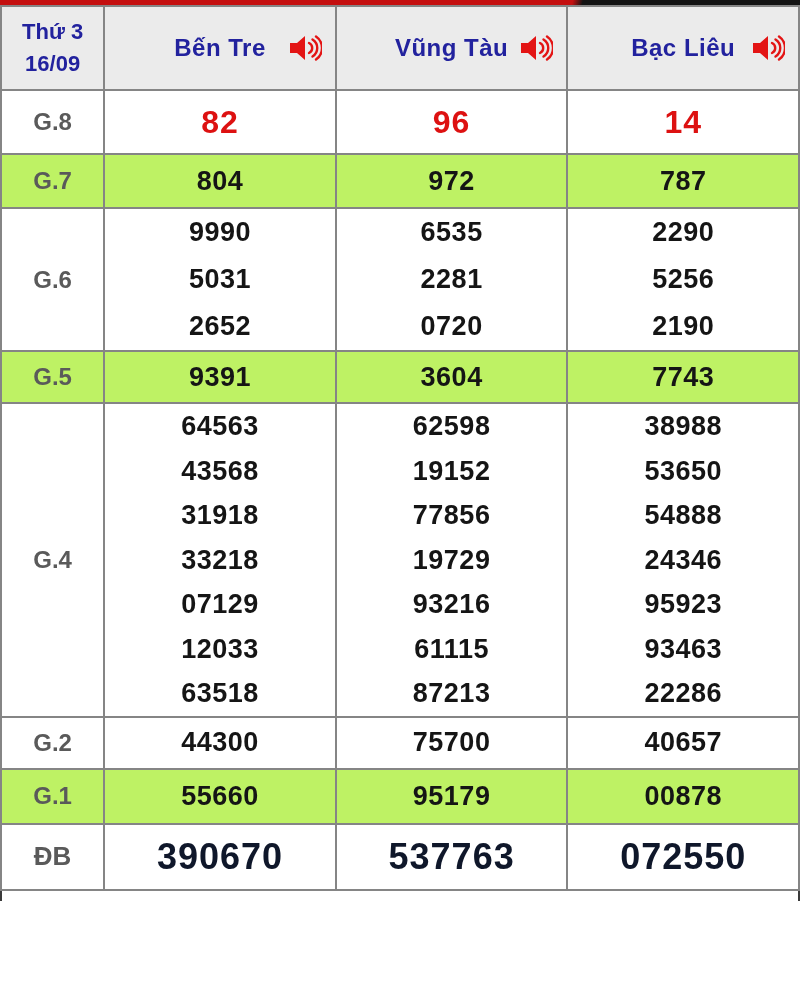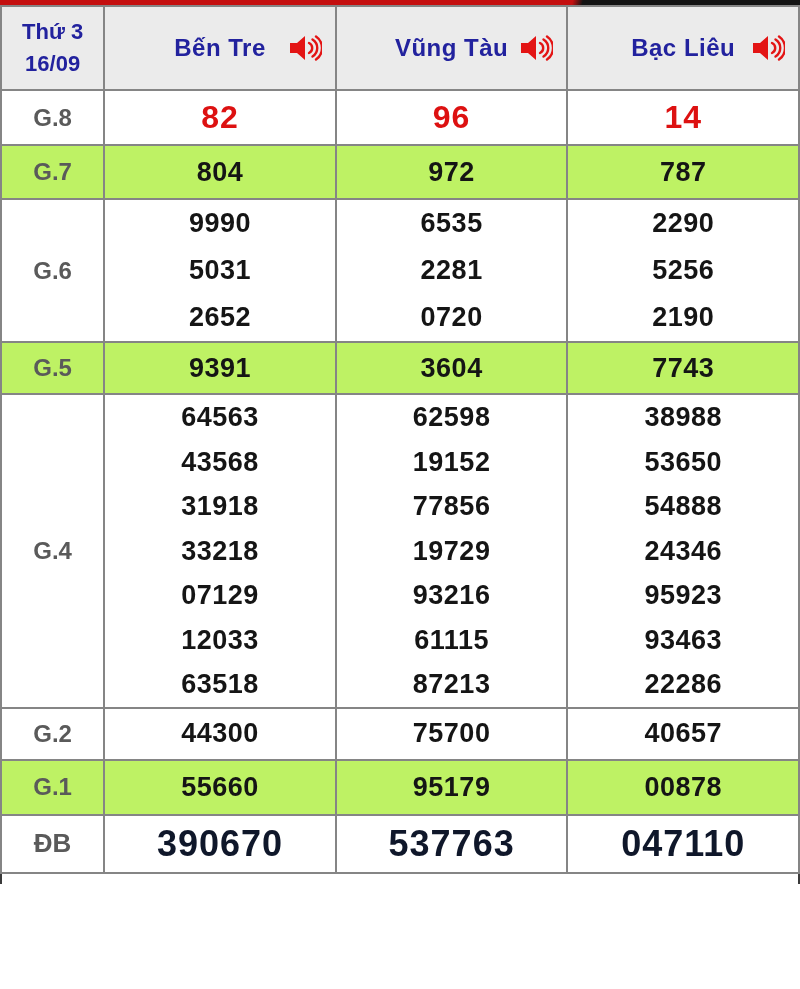--- a/index.html
+++ b/index.html
@@ -27,29 +27,29 @@
     text-align: center;
     vertical-align: middle;
     overflow: hidden;
   }
   table.results { border: 2px solid #a16207; }
   col.c-label { width: 103px; }
   col.c-prov  { width: 231px; }
 
   
   tr.r-header { height: 84px; }
-  tr.r-g8 { height: 55px; }
+  tr.r-g8 { height: 64px; }
   tr.r-g7 { height: 54px; }
   tr.r-g6 { height: 141px; }
   tr.r-g5 { height: 52px; }
   tr.r-g4 { height: 313px; }
   tr.r-g3 { height: 100px; }
   tr.r-g2 { height: 52px; }
   tr.r-g1 { height: 55px; }
-  tr.r-db { height: 58px; }
+  tr.r-db { height: 66px; }
 
   
   tr.r-header th { background: #ebebeb; }
   tr.bg-white td { background: #ffffff; }
   tr.bg-gray  td { background: #bef264; }
 
   
   .date-cell {
     color: #22229e;
     font-size: 22px;
@@ -227,19 +227,19 @@
       <tr class="r-g1 bg-gray">
         <td class="label">G.1</td>
         <td class="val">55660</td>
         <td class="val">95179</td>
         <td class="val">00878</td>
       </tr>
       <tr class="r-db bg-white">
         <td class="label">ĐB</td>
         <td class="val">390670</td>
         <td class="val">537763</td>
-        <td class="val">047110</td>
+        <td class="val">072550</td>
       </tr>
     </tbody>
   </table>
 
   <div class="bottom-strip"></div>
 </div>
 
 </body></html>

